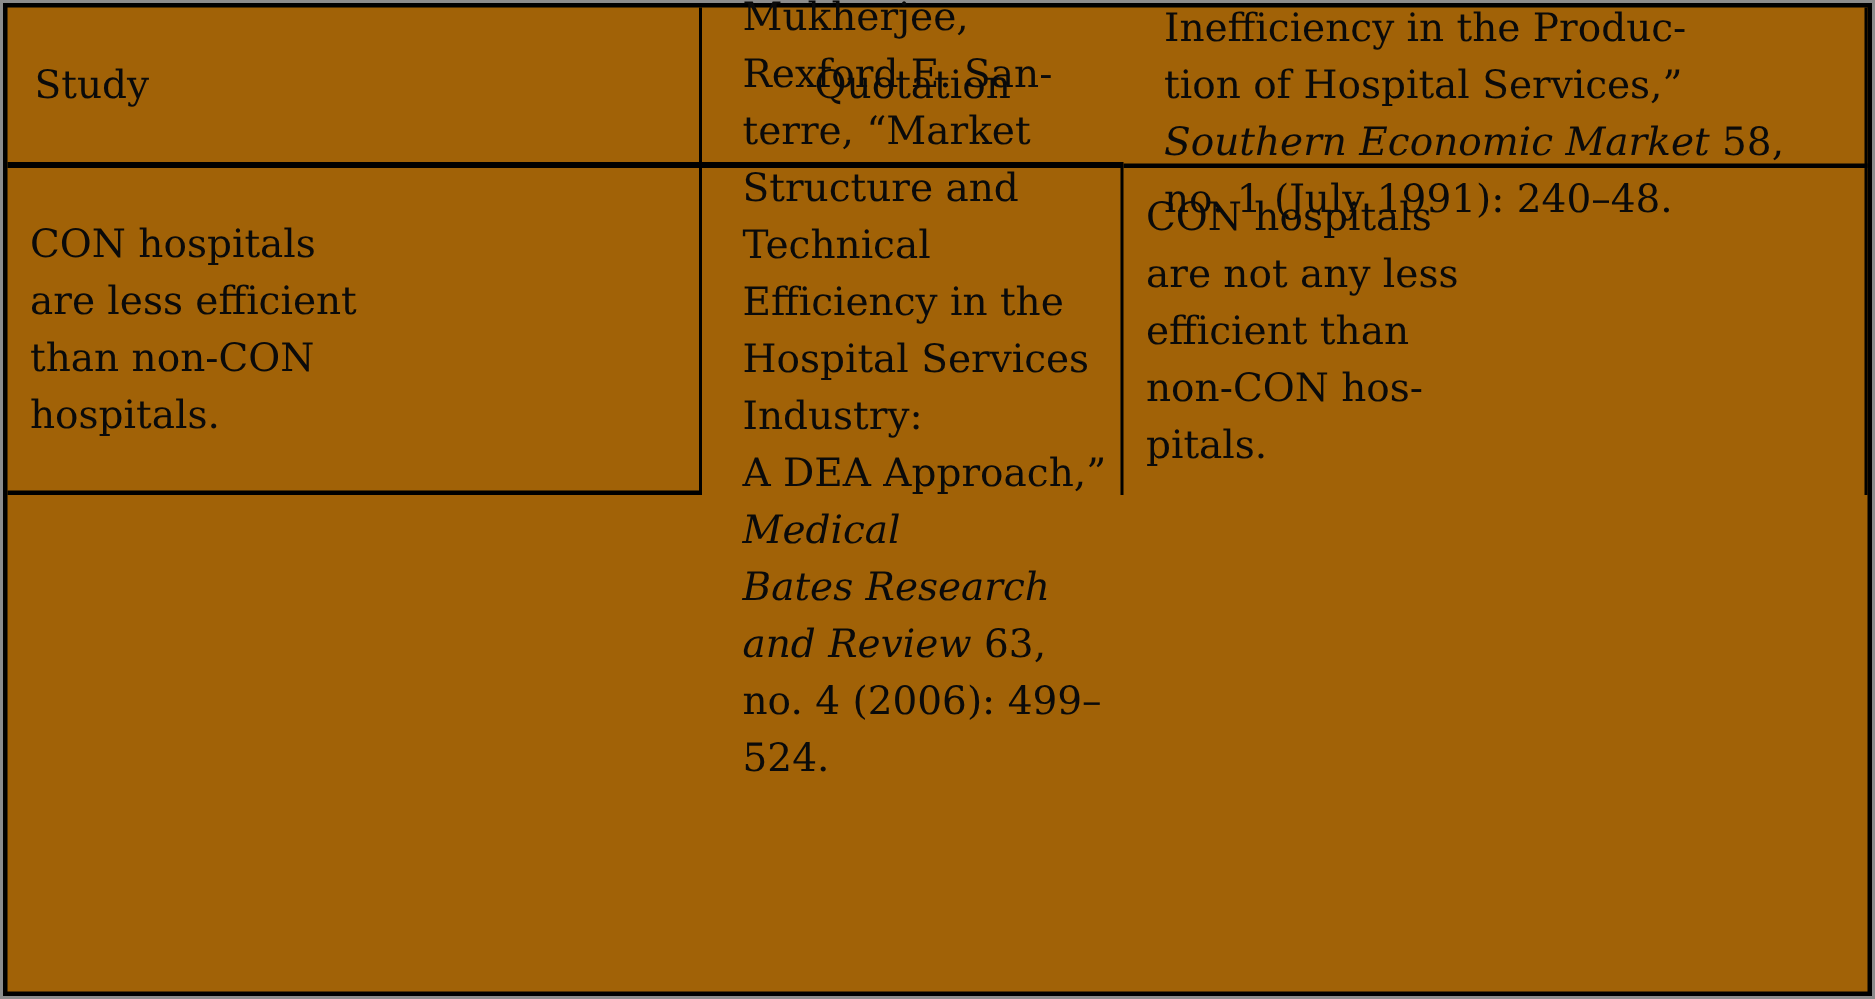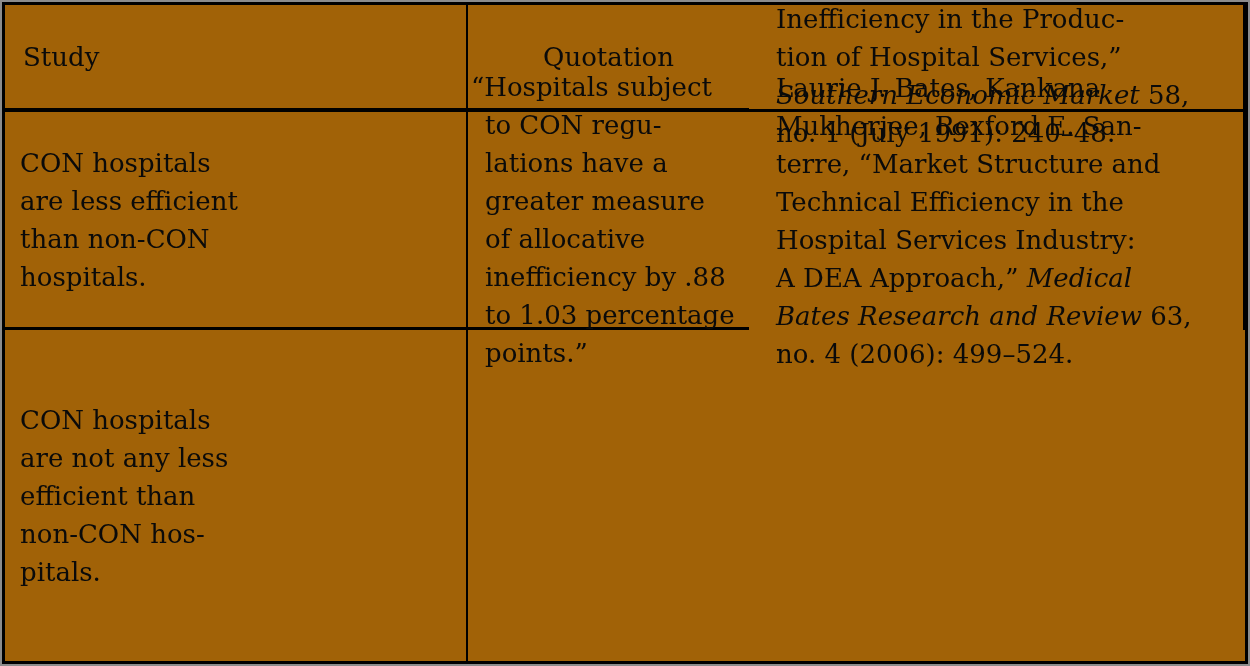--- a/index.html
+++ b/index.html
@@ -80,26 +80,20 @@
 tion of Hospital Services,”
 </span><i>Southern Economic Market</i><span> 58,
 no. 1 (July 1991): 240–48.</span></div>
     </div>
     <div class="cell effect-cell col2 row1">
       <div>CON hospitals
 are less efficient
 than non-CON
 hospitals.</div>
     </div>
-    <div class="cell quote-cell row1">
-      <div class="quote-text">“Hospitals subject to CON regu-
-lations have a greater measure
-of allocative inefficiency by .88
-to 1.03 percentage points.”</div>
-    </div>
 
     <div class="cell study-cell col1">
       <div><span>Laurie J. Bates, Kankana
 Mukherjee, Rexford E. San-
 terre, “Market Structure and
 Technical Efficiency in the
 Hospital Services Industry:
 A DEA Approach,” </span><i>Medical
 Bates Research and Review</i><span> 63,
 no. 4 (2006): 499–524.</span></div>

